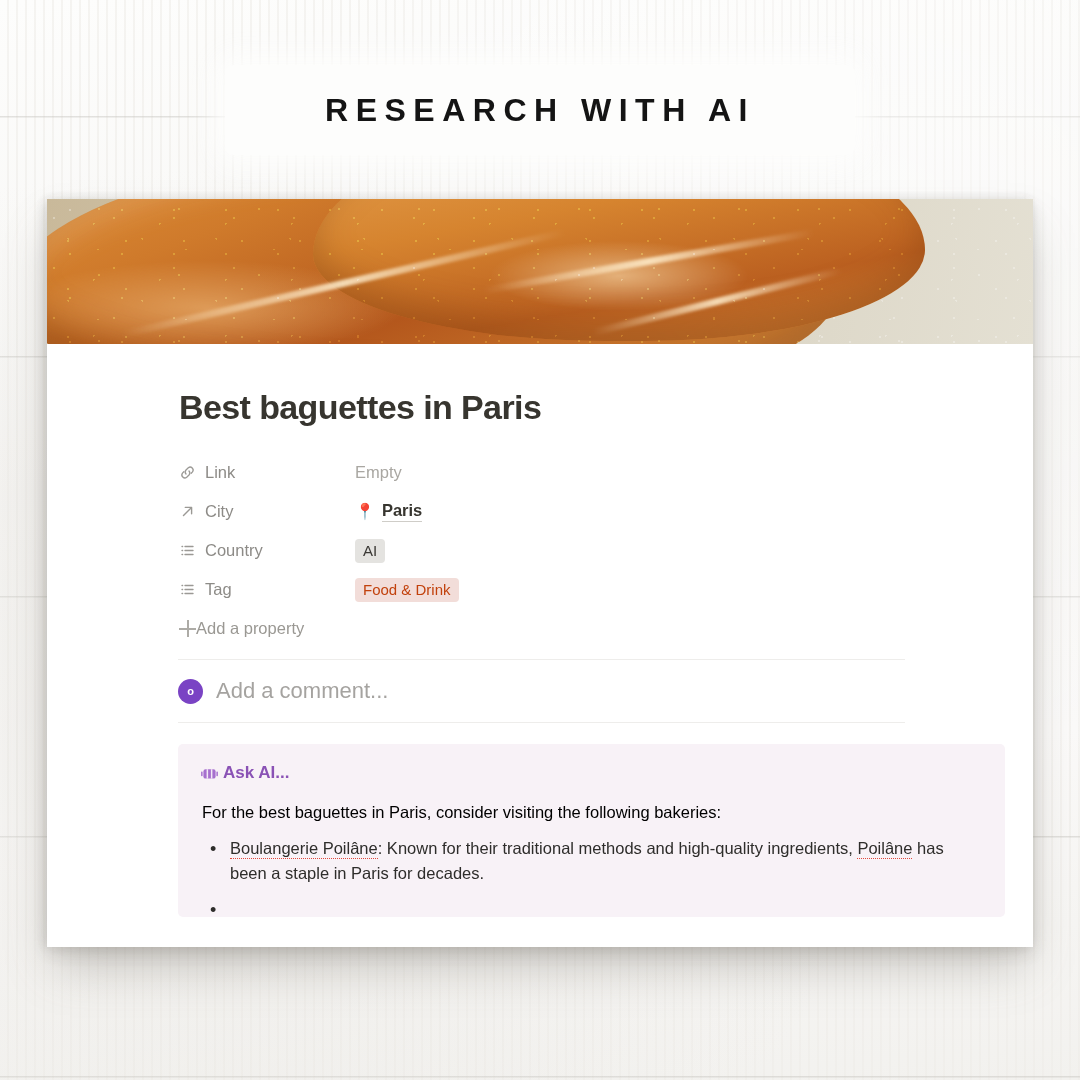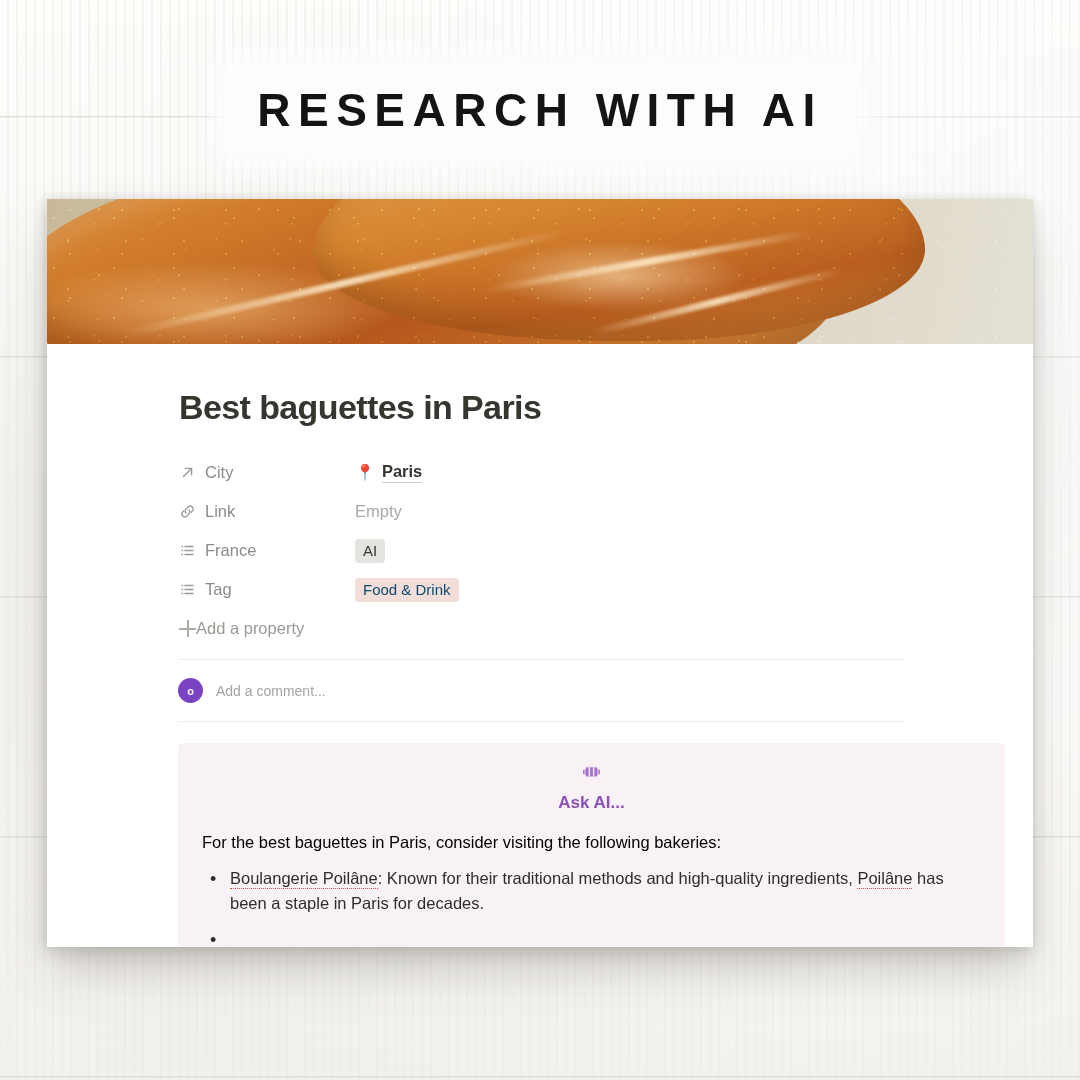--- a/index.html
+++ b/index.html
@@ -37,21 +37,21 @@
 
   
   .banner{
     position:absolute; left:225px; top:65px; width:630px; height:90px;
     background:#fdfdfc; border-radius:9px;
     display:flex; align-items:center; justify-content:center;
     box-shadow:0 0 26px 12px rgba(253,253,252,.92);
     z-index:3;
   }
   .banner-text{
-    font-size:46px; font-weight:700; letter-spacing:7.5px;
+    font-size:32px; font-weight:700; letter-spacing:7.5px;
     color:#141414; white-space:nowrap;
     font-family:"Liberation Sans", sans-serif;
     text-align:center;
   }
 
   
   .card{
     position:absolute; left:47px; top:199px; width:986px; height:748px;
     background:#ffffff; overflow:hidden; z-index:2;
     box-shadow:
@@ -131,50 +131,50 @@
     color:#37352f; font-weight:600;
     border-bottom:1px solid #cfcdc8; padding-bottom:1px;
   }
   .emoji{ font-size:16px; line-height:1; }
 
   .chip{
     display:inline-block; padding:2px 8px; border-radius:4px;
     font-size:15px; line-height:20px;
   }
   .chip-grey{ background:#e4e3e0; color:#3a3834; }
-  .chip-pink{ background:#f2ddd9; color:#0c4a6e; }
+  .chip-pink{ background:#f2ddd9; color:#c2410c; }
 
   .add-prop{
     display:flex; align-items:center; 
     margin:10px 0 0 132px; color:#9a9893; font-size:16.5px;
   }
   .add-prop .plus{ width:17px; height:17px; position:relative; }
   .add-prop .plus::before,.add-prop .plus::after{
     content:""; position:absolute; background:#adaba6;
   }
   .add-prop .plus::before{ left:0; top:8px; width:17px; height:1.6px; }
   .add-prop .plus::after{ top:0; left:8px; height:17px; width:1.6px; }
 
   .divider{ height:1px; background:#eeedeb; margin:21px 0 0 131px; width:727px; }
 
   .comment-row{ display:flex; align-items:center; gap:13px; margin:18px 0 0 131px; }
   .avatar{
     width:25px; height:25px; border-radius:50%;
     background:#7a43c4; color:#ffffff; font-size:11px; font-weight:600;
     display:flex; align-items:center; justify-content:center;
   }
-  .comment-placeholder{ color:#a5a3a0; font-size:14px; }
+  .comment-placeholder{ color:#a5a3a0; font-size:22px; }
 
   
   .ai-block{
     margin:21px 0 0 131px; width:827px;
     background:#f8f2f7; border-radius:5px;
     padding:19px 22px 20px 22px;
   }
-  .ai-head{ display:flex; align-items:center; gap:12px; margin-bottom:17px;flex-direction:column; }
+  .ai-head{ display:flex; align-items:center; gap:4px; margin-bottom:17px; }
   .ai-head .ai-ico{ width:19px; height:19px; display:flex; align-items:center; justify-content:center; }
   .ai-title{ color:#8a52b5; font-size:17px; font-weight:600; }
   .ai-para{ color:#000000; font-size:16.5px; line-height:1.55; margin-left:2px; }
   .ai-list{ list-style:none; margin-top:10px; }
   .ai-li{
     position:relative; padding-left:30px; margin-top:10px;
     color:#2e2d2b; font-size:16.5px; line-height:1.57;
   }
   .ai-li::before{
     content:"•"; position:absolute; left:10px; top:-1px;
@@ -207,62 +207,62 @@
 
     <div class="page">
 
       <h1 class="title">Best baguettes in Paris</h1>
 
       <div class="props">
 
         <div class="prop-row">
           <div class="prop-label">
             <span class="ico">
+              <svg width="17" height="17" viewBox="0 0 17 17" fill="none" stroke="#9b9995" stroke-width="1.3" stroke-linecap="round">
+                <path d="M7 10 A3 3 0 0 1 7 6 L9.3 3.7 A3 3 0 0 1 13.5 7.9 L12.2 9.2"></path>
+                <path d="M10 7 A3 3 0 0 1 10 11 L7.7 13.3 A3 3 0 0 1 3.5 9.1 L4.8 7.8"></path>
+              </svg>
+            </span>
+            <span>Link</span>
+          </div>
+          <div class="prop-value">
+            <span class="empty-val">Empty</span>
+          </div>
+        </div>
+
+        <div class="prop-row">
+          <div class="prop-label">
+            <span class="ico">
               <svg width="17" height="17" viewBox="0 0 17 17" fill="none" stroke="#9b9995" stroke-width="1.4" stroke-linecap="round" stroke-linejoin="round">
                 <path d="M4.5 12.5 L12.3 4.7"></path>
                   <path d="M6.3 4.4 L12.6 4.4 L12.6 10.7"></path>
               </svg>
             </span>
             <span>City</span>
           </div>
           <div class="prop-value">
             <span class="emoji">📍</span>
             <span class="linked">Paris</span>
-          </div>
-        </div>
-
-        <div class="prop-row">
-          <div class="prop-label">
-            <span class="ico">
-              <svg width="17" height="17" viewBox="0 0 17 17" fill="none" stroke="#9b9995" stroke-width="1.3" stroke-linecap="round">
-                <path d="M7 10 A3 3 0 0 1 7 6 L9.3 3.7 A3 3 0 0 1 13.5 7.9 L12.2 9.2"></path>
-                <path d="M10 7 A3 3 0 0 1 10 11 L7.7 13.3 A3 3 0 0 1 3.5 9.1 L4.8 7.8"></path>
-              </svg>
-            </span>
-            <span>Link</span>
-          </div>
-          <div class="prop-value">
-            <span class="empty-val">Empty</span>
           </div>
         </div>
 
 
         <div class="prop-row">
           <div class="prop-label">
             <span class="ico">
               <svg width="17" height="17" viewBox="0 0 17 17" fill="none" stroke="#9b9995" stroke-width="1.35" stroke-linecap="round">
                 <path d="M6 4.5 H14"></path>
                   <path d="M6 8.5 H14"></path>
                   <path d="M6 12.5 H14"></path>
                 <path d="M3 4.5 H3.6"></path>
                   <path d="M3 8.5 H3.6"></path>
                   <path d="M3 12.5 H3.6"></path>
               </svg>
             </span>
-            <span>France</span>
+            <span>Country</span>
           </div>
           <div class="prop-value">
             <span class="chip chip-grey">AI</span>
           </div>
         </div>
 
         <div class="prop-row">
           <div class="prop-label">
             <span class="ico">
               <svg width="17" height="17" viewBox="0 0 17 17" fill="none" stroke="#9b9995" stroke-width="1.35" stroke-linecap="round">

